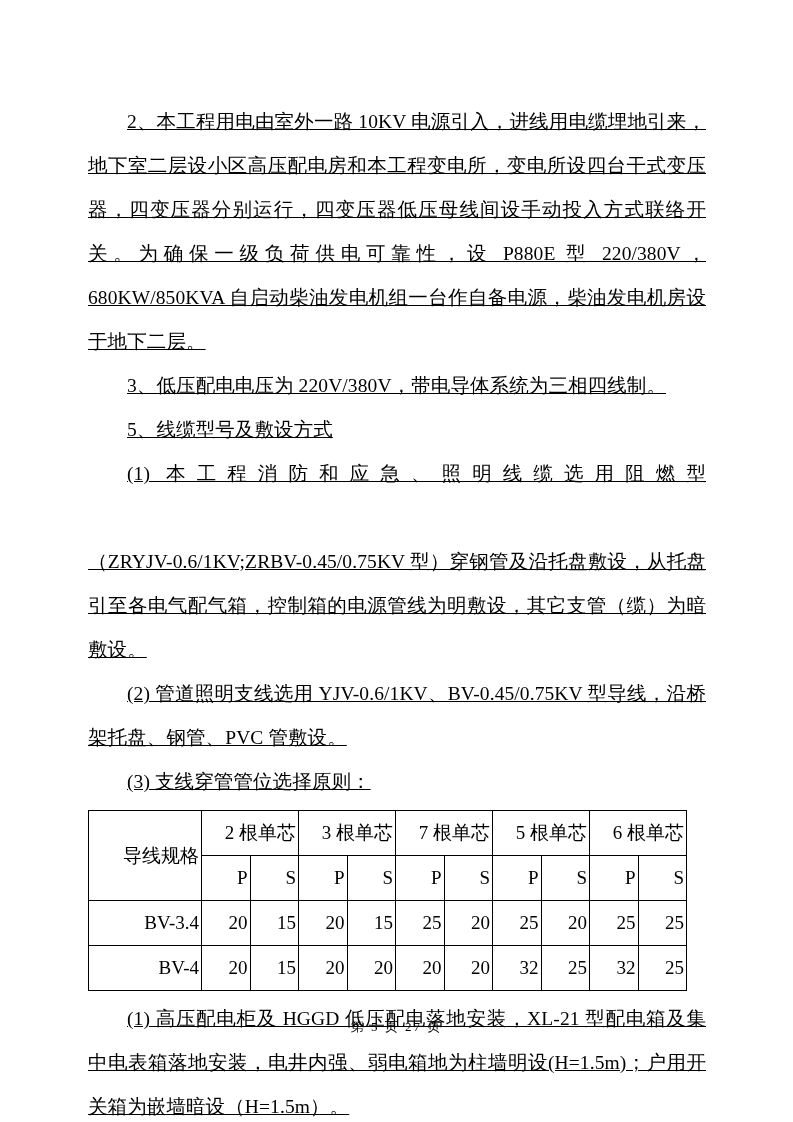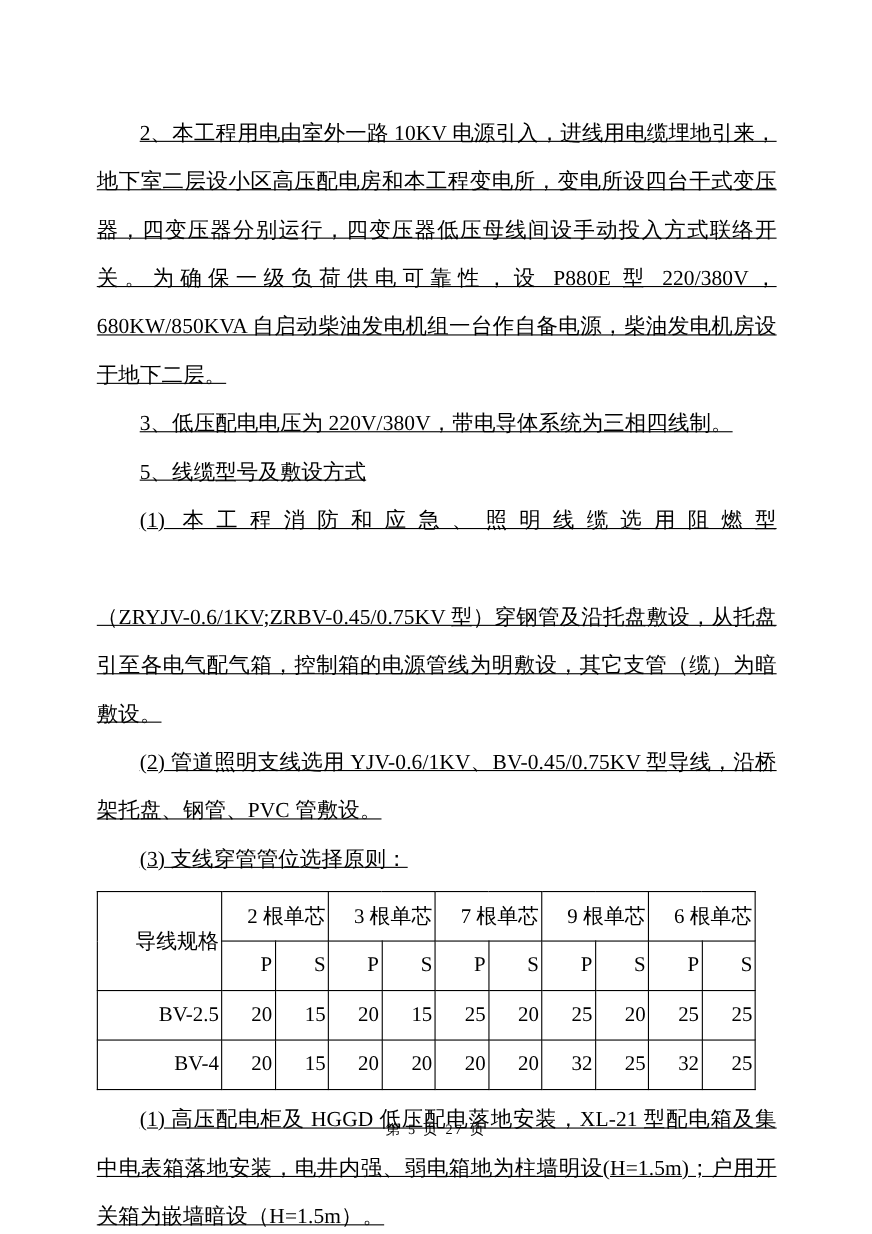--- a/index.html
+++ b/index.html
@@ -109,37 +109,37 @@
     <p class="para">(3) 支线穿管管位选择原则：</p>
 
     <div class="tbl-wrap">
       <table class="pipe">
         <tbody>
           <tr>
             <td class="spec" rowspan="2">导线规格</td>
             <td class="grp" colspan="2">2 根单芯</td>
             <td class="grp" colspan="2">3 根单芯</td>
             <td class="grp" colspan="2">7 根单芯</td>
-            <td class="grp" colspan="2">9 根单芯</td>
+            <td class="grp" colspan="2">5 根单芯</td>
             <td class="grp" colspan="2">6 根单芯</td>
           </tr>
           <tr>
             <td class="sub">P</td>
             <td class="sub">S</td>
             <td class="sub">P</td>
             <td class="sub">S</td>
             <td class="sub">P</td>
             <td class="sub">S</td>
             <td class="sub">P</td>
             <td class="sub">S</td>
             <td class="sub">P</td>
             <td class="sub">S</td>
           </tr>
           <tr>
-            <td class="spec">BV-2.5</td>
+            <td class="spec">BV-3.4</td>
             <td class="sub">20</td>
             <td class="sub">15</td>
             <td class="sub">20</td>
             <td class="sub">15</td>
             <td class="sub">25</td>
             <td class="sub">20</td>
             <td class="sub">25</td>
             <td class="sub">20</td>
             <td class="sub">25</td>
             <td class="sub">25</td>

